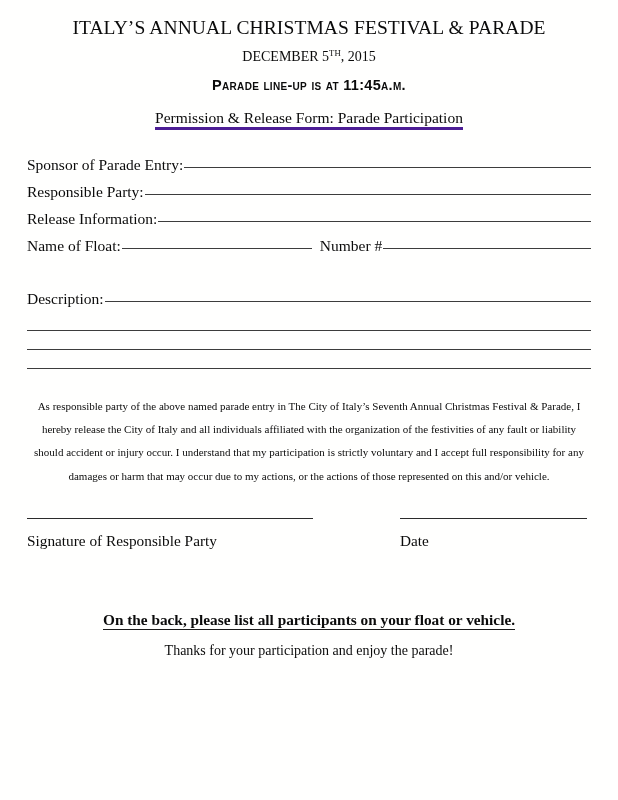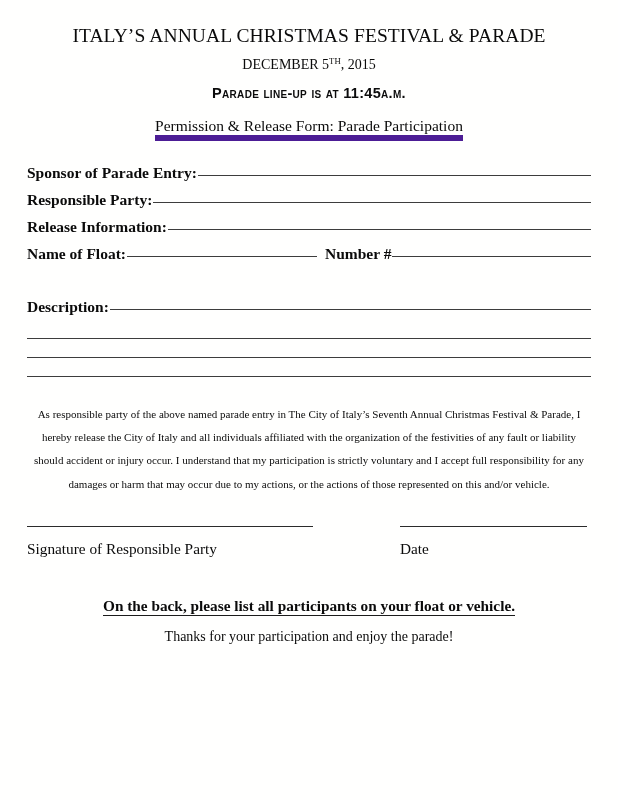--- a/index.html
+++ b/index.html
@@ -15,21 +15,21 @@
     color: #0b0b0b;
     -webkit-font-smoothing: antialiased;
     overflow: hidden;
   }
 
   .page {
     position: relative;
     width: 618px;
     height: 636px;
     box-sizing: border-box;
-    padding: 8px 27px;
+    padding: 0 27px;
   }
 
   
   .hdr {
     text-align: center;
   }
   .hdr-title {
     font-size: 19.5px;
     line-height: 1.0;
     letter-spacing: 0.1px;
@@ -54,38 +54,37 @@
     letter-spacing: 0.3px;
     padding-top: 14px;
     line-height: 1.0;
   }
   .hdr-subtitle {
     font-size: 15.5px;
     line-height: 1.0;
     padding-top: 18px;
   }
   .hdr-subtitle span {
-    border-bottom: 6px solid #4c1d95;
+    border-bottom: 3px solid #4c1d95;
     padding-bottom: 1px;
   }
 
   
   .fields {
     margin-top: 30px;
   }
   .field-row {
     display: flex;
     align-items: baseline;
     font-size: 15.5px;
     height: 27px;
   }
   .field-label {
     white-space: nowrap;
     flex: 0 0 auto;
-    font-weight: bold;
   }
   .field-rule {
     flex: 1 1 auto;
     border-bottom: 1.3px solid #3d3d3d;
     height: 0;
     position: relative;
     top: -2px;
     margin-left: 1px;
   }
   .field-rule.fixed-float { flex: 0 0 190px; }
@@ -142,21 +141,21 @@
   .sig-caption {
     font-size: 15.3px;
     padding-top: 14px;
     line-height: 1.0;
     white-space: nowrap;
   }
 
   
   .footer {
     text-align: center;
-    margin-top: 0;
+    margin-top: 22px;
   }
   .footer-bold {
     font-weight: bold;
     font-size: 15.3px;
     line-height: 1.0;
   }
   .footer-bold span {
     border-bottom: 1.4px solid #1b1b1b;
     padding-bottom: 1px;
   }

